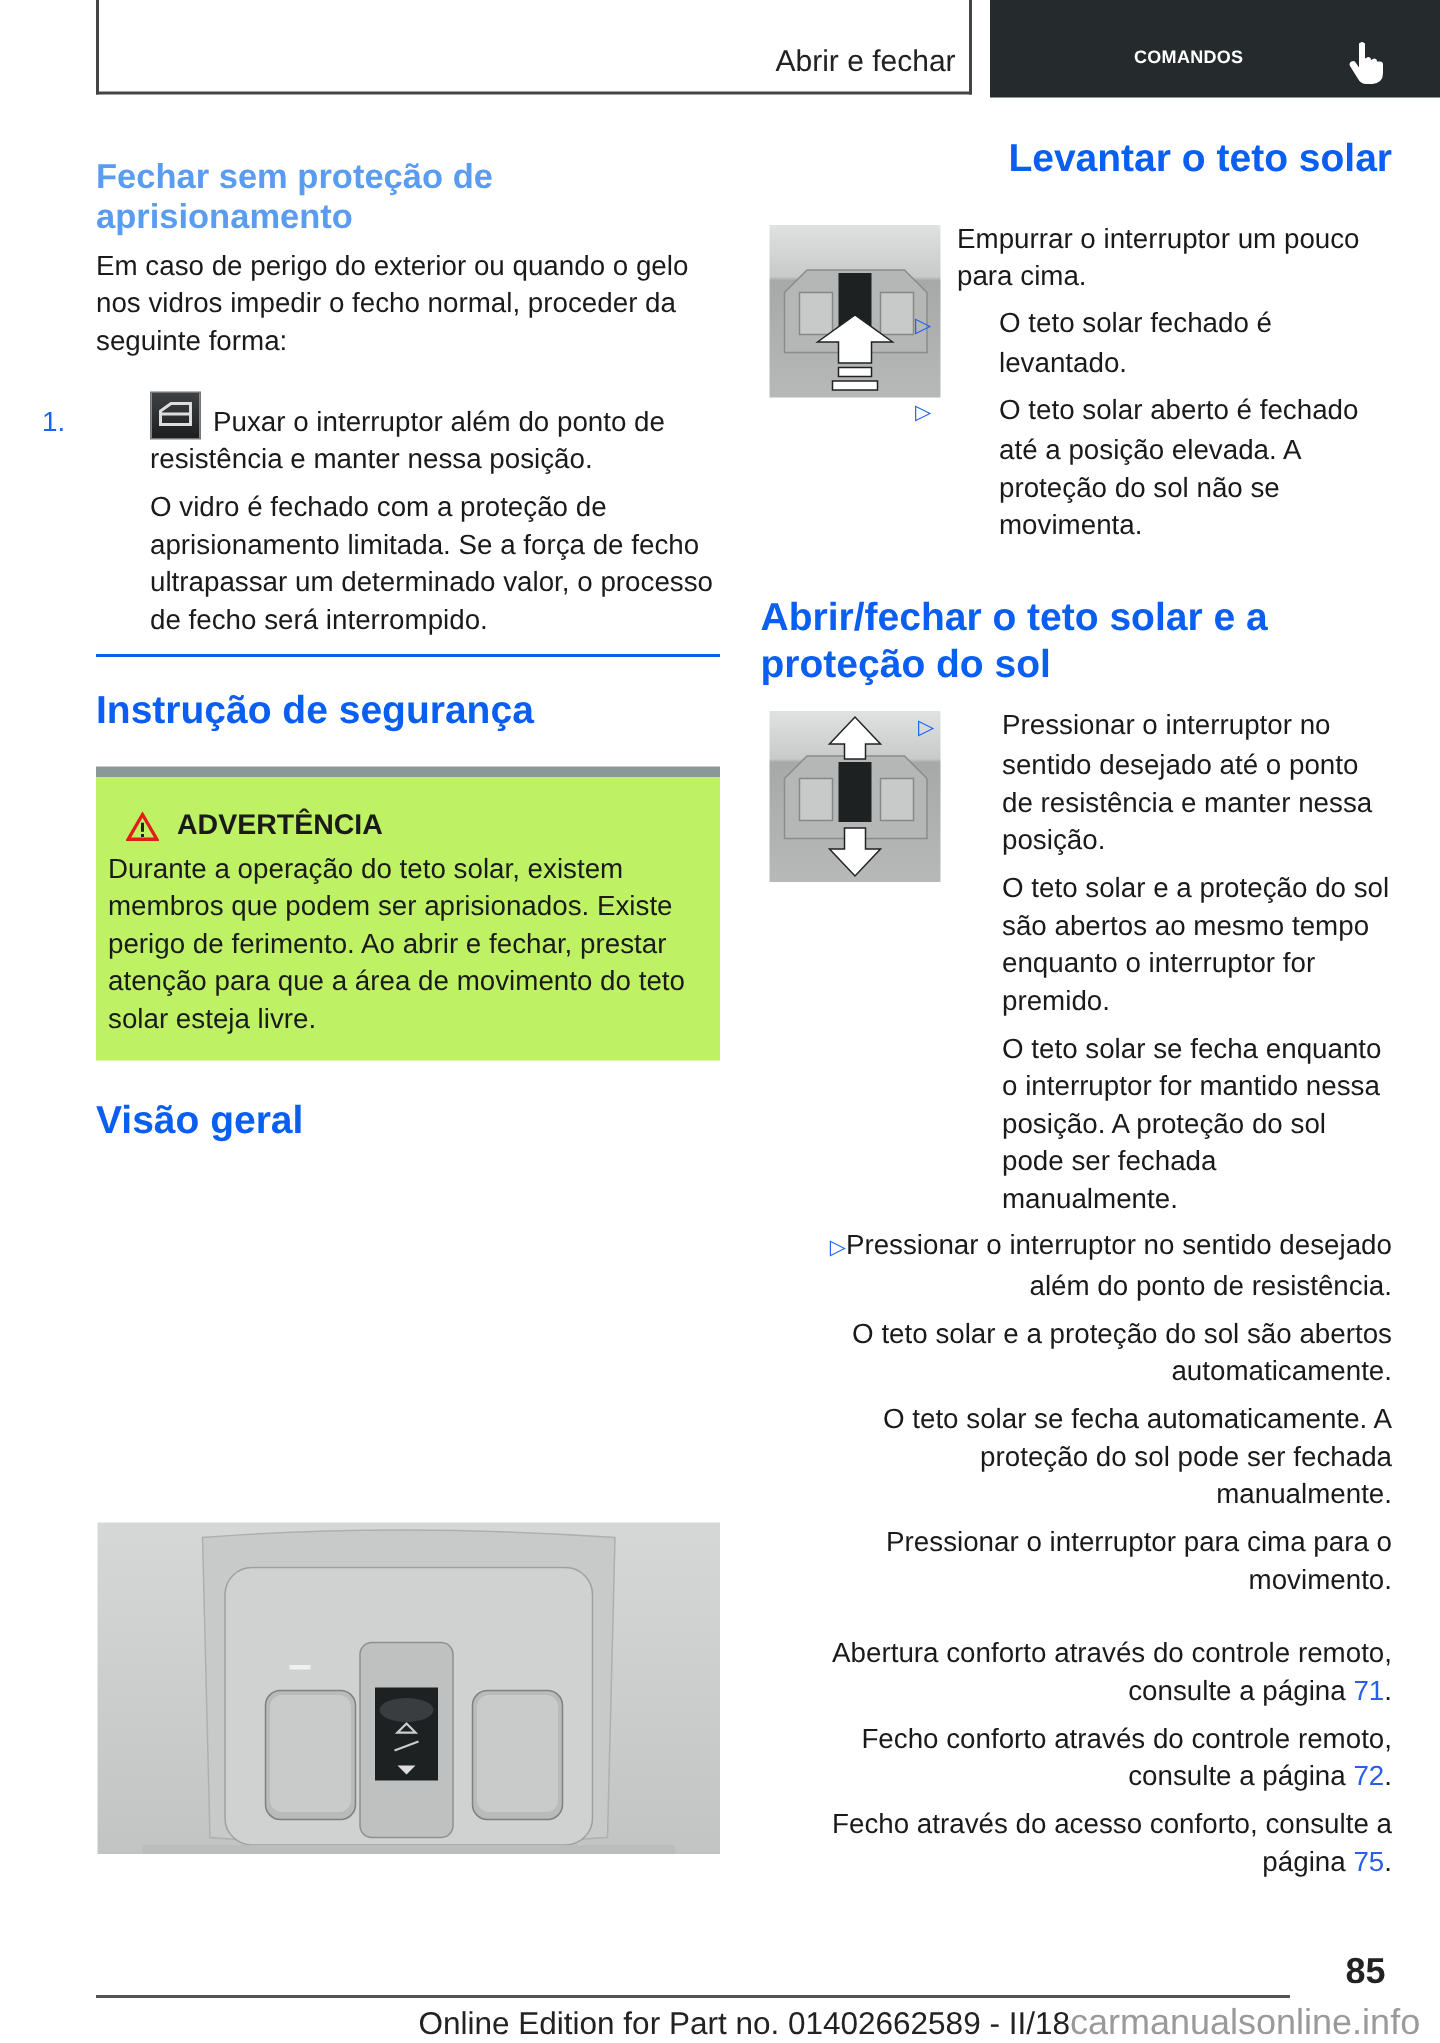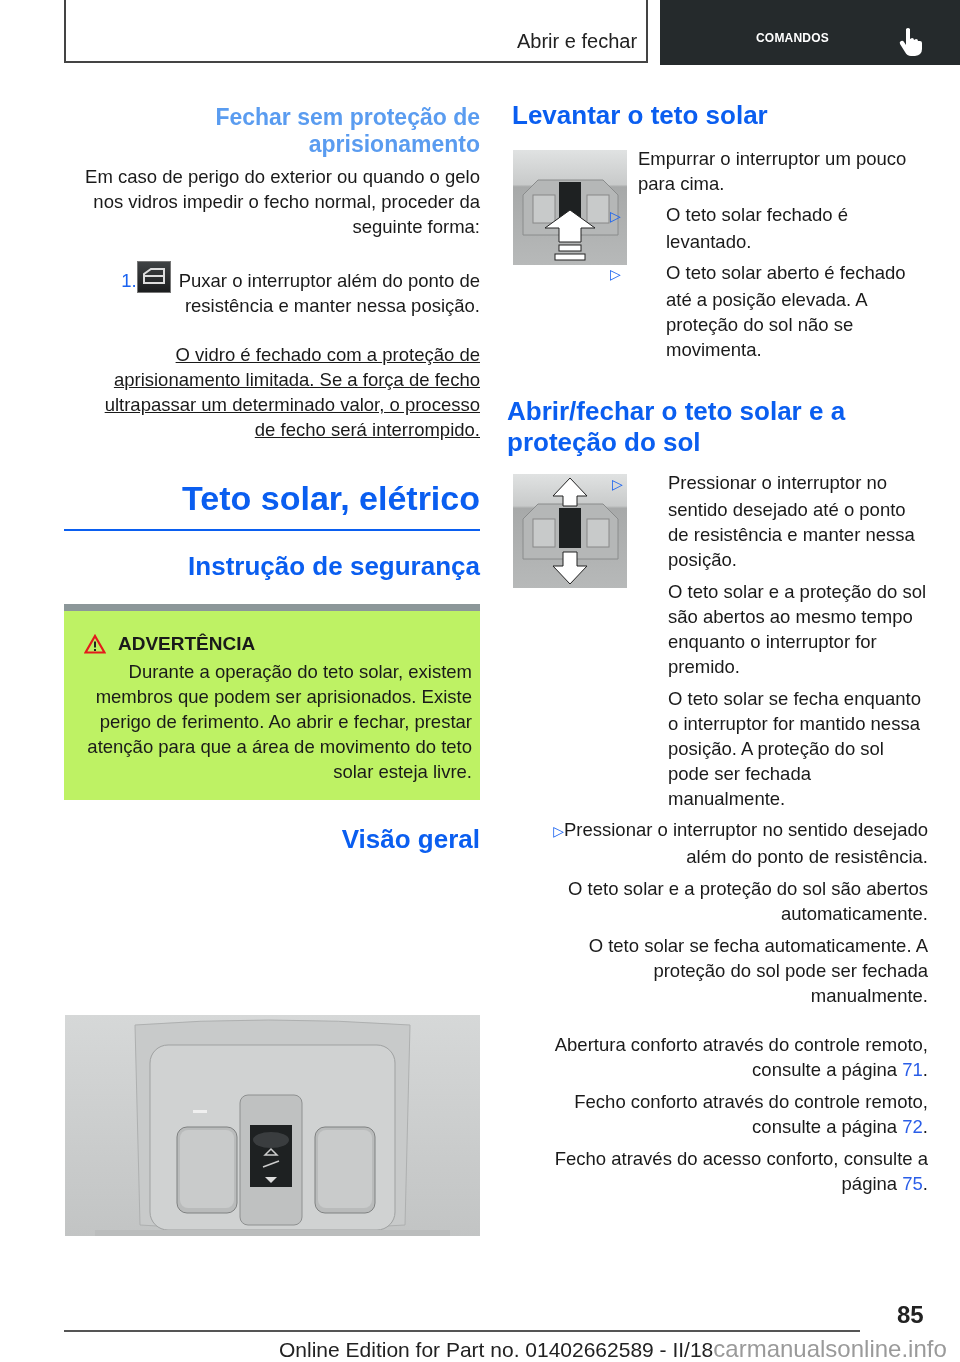--- a/index.html
+++ b/index.html
@@ -38,35 +38,34 @@
 
 <div class="header-left-box"></div>
 <div class="header-section">Abrir e fechar</div>
 <div class="header-chapter">
   <span class="lbl">COMANDOS</span>
   <svg class="hand" viewBox="0 0 26 30">
     <path d="M9 3 q2-2 4 0 v10 l2-1 q2 0 2 2 l2-1 q2 0 2 2 l2 0 q2 0 2 2 v6 q0 6-7 7 h-4 q-4 0-6-4 l-5-8 q-1-2 1-3 q2-1 3 1 l2 3 z" fill="#fff"></path>
   </svg>
 </div>
 
-<div class="col left" style="top:104px;text-align:right;">
+<div class="col left" style="top:104px;">
   <h3 class="h2-light">Fechar sem proteção de aprisionamento</h3>
   <p class="p" style="margin-top:6px;">Em caso de perigo do exterior ou quando o gelo nos vidros impedir o fecho normal, proceder da seguinte forma:</p>
 
   <div style="margin-top:22px;">
     <p class="p" style="padding-left:36px; text-indent:-36px;">
       <span class="num">1.</span><span class="btn-icon"><svg width="26" height="18" viewBox="0 0 26 18">
             <path d="M3 16 V7 L10 2 H23 V16 Z M3 9 H23" stroke="#ddd" stroke-width="2" fill="none"></path>
           </svg></span><span>Puxar o interruptor além do ponto de resistência e manter nessa posição.</span>
     </p>
-    <p class="p" style="padding-left:36px; margin-top:24px;text-decoration:underline;">O vidro é fechado com a proteção de aprisionamento limitada. Se a força de fecho ultrapassar um determinado valor, o processo de fecho será interrompido.</p>
+    <p class="p" style="padding-left:36px; margin-top:7px;">O vidro é fechado com a proteção de aprisionamento limitada. Se a força de fecho ultrapassar um determinado valor, o processo de fecho será interrompido.</p>
   </div>
 
 
-  <h1 class="h1" style="margin-top:36px;">Teto solar, elétrico</h1>
   <div class="rule" style="margin-top:11px;"></div>
 
   <h3 class="h2" style="margin-top:20px;">Instrução de segurança</h3>
 
   <div style="margin-top:22px;">
     <div class="warn-bar"></div>
     <div class="warn-box">
       <div class="warn-title">
         <svg width="22" height="20" viewBox="0 0 22 20">
             <path d="M11 2 L20.5 18.5 H1.5 Z" fill="none" stroke="#e31b1b" stroke-width="2.2"></path>
@@ -98,21 +97,21 @@
     <path d="M200 162 L206 168 L212 162 Z" fill="#ddd"></path>
     <rect x="128" y="95" width="14" height="3" fill="#f0f0f0"></rect>
     <rect x="30" y="215" width="355" height="6" fill="#bbbdbd"></rect>
     <rect x="95" y="225" width="235" height="2" fill="#aaa"></rect>
     <rect x="110" y="232" width="45" height="15" rx="3" fill="#c4c6c6" stroke="#888"></rect>
     <rect x="175" y="232" width="70" height="15" rx="3" fill="#c4c6c6" stroke="#888"></rect>
     <rect x="262" y="232" width="45" height="15" rx="3" fill="#c4c6c6" stroke="#888"></rect>
   </svg>
 </div>
 
-<div class="col right" style="top:100px;">
+<div class="col right" style="top:90px;text-align:right;">
   <h3 class="h2">Levantar o teto solar</h3>
 </div>
 
 <div class="img" style="left:513px; top:150px; width:114px; height:115px; background:linear-gradient(#e0e2e2 0%,#c8caca 30%,#a7a9a9 32%,#b7b9b9 100%);">
   <svg width="114" height="115" viewBox="0 0 114 115">
     <path d="M10 45 L25 30 H90 L105 45 V85 H10 Z" fill="#b5b7b7" stroke="#8a8c8c"></path>
     <rect x="20" y="45" width="22" height="28" fill="#c8caca" stroke="#888"></rect>
     <rect x="74" y="45" width="22" height="28" fill="#c8caca" stroke="#888"></rect>
     <rect x="46" y="32" width="22" height="40" fill="#1e2122"></rect>
     <path d="M32 78 L57 60 L82 78 H68 V92 H46 V78 Z" fill="#ffffff" stroke="#222"></path>
@@ -151,20 +150,21 @@
   <p class="p" style="margin-top:7px; padding-left:28px;">O teto solar e a proteção do sol são abertos ao mesmo tempo enquanto o interruptor for premido.</p>
   <p class="p" style="margin-top:7px; padding-left:28px;">O teto solar se fecha enquanto o interruptor for mantido nessa posição. A proteção do sol pode ser fechada manualmente.</p>
 </div>
 
 <div class="col" style="left:512px; top:817px; width:416px;text-align:right;">
   <p class="p" style="padding-left:29px; text-indent:-29px;">
     <span class="bullet" style="width:29px;">▷</span><span>Pressionar o interruptor no sentido desejado além do ponto de resistência.</span>
   </p>
   <p class="p" style="margin-top:7px; padding-left:29px;">O teto solar e a proteção do sol são abertos automaticamente.</p>
   <p class="p" style="margin-top:7px; padding-left:29px;">O teto solar se fecha automaticamente. A proteção do sol pode ser fechada manualmente.</p>
+  <p class="p" style="margin-top:7px; padding-left:29px;">Pressionar o interruptor para cima para o movimento.</p>
 
   <p class="p" style="margin-top:24px;">
     <span>Abertura conforto através do controle remoto, consulte a página </span><span class="link">71</span><span>.</span>
   </p>
   <p class="p" style="margin-top:7px;">
     <span>Fecho conforto através do controle remoto, consulte a página </span><span class="link">72</span><span>.</span>
   </p>
   <p class="p" style="margin-top:7px;">
     <span>Fecho através do acesso conforto, consulte a página </span><span class="link">75</span><span>.</span>
   </p>

